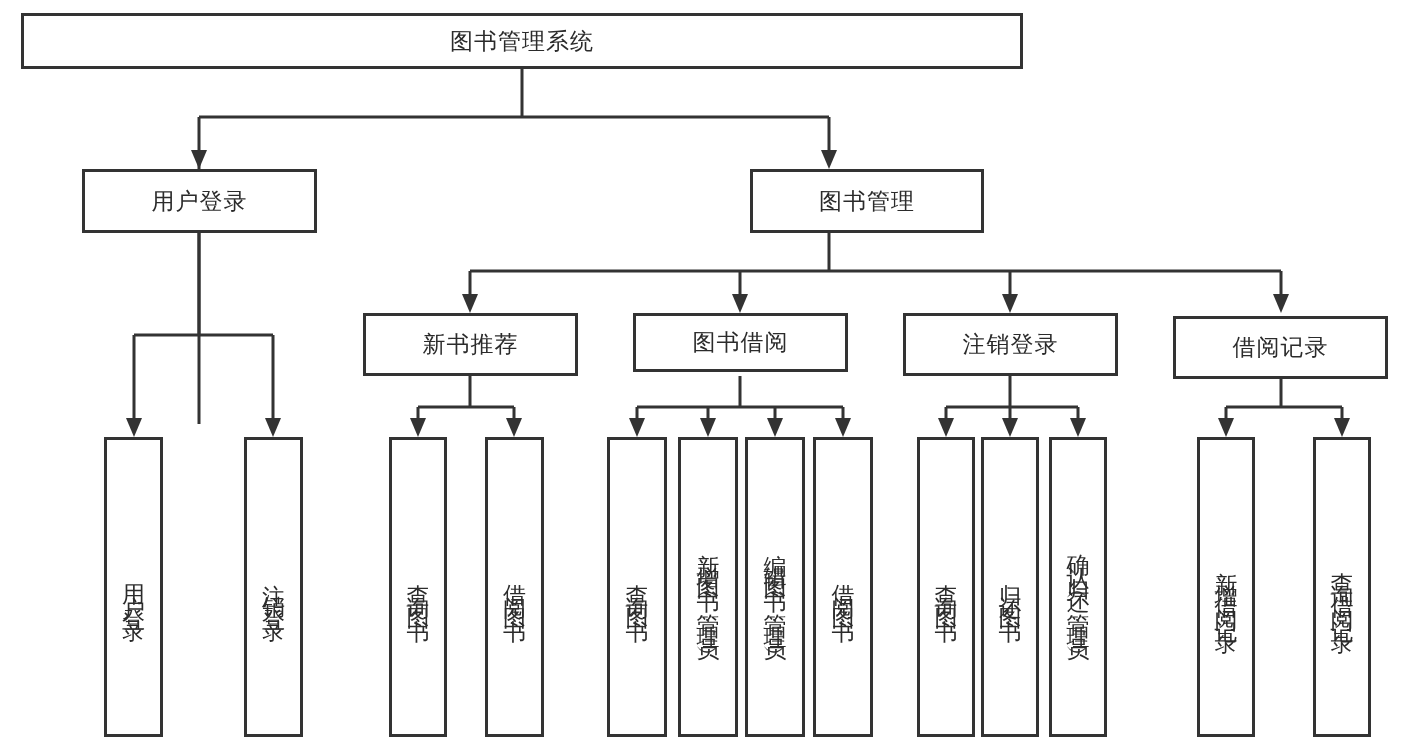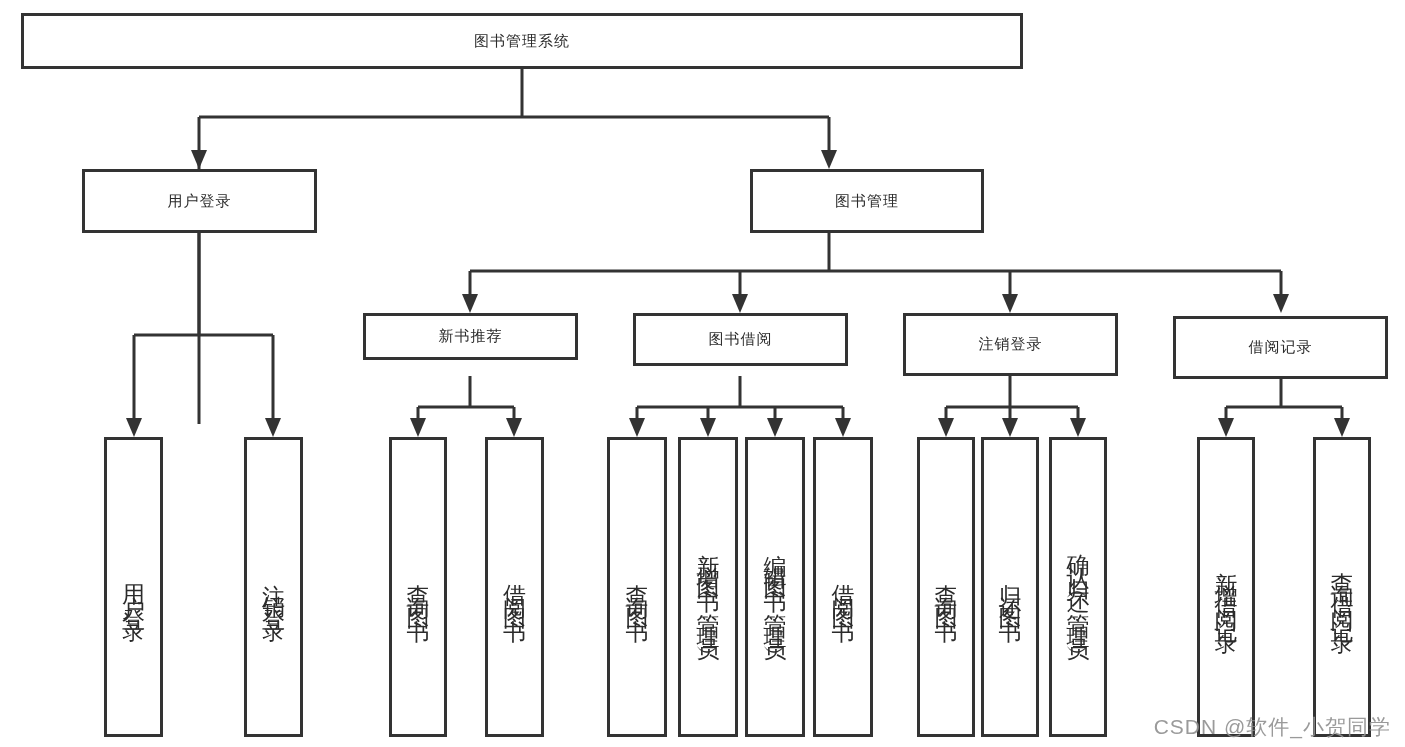--- a/index.html
+++ b/index.html
@@ -15,35 +15,35 @@
   svg.wires { position: absolute; left: 0; top: 0; width: 1405px; height: 747px; }
   .box {
     position: absolute;
     border: 3px solid #333333;
     background: #ffffff;
     display: flex;
     align-items: center;
     justify-content: center;
     color: #2b2b2b;
   }
-  .hbox { font-size: 15px; letter-spacing: 1px; }
+  .hbox { font-size: 23px; letter-spacing: 1px; }
   .leaf {
     writing-mode: vertical-lr;
     text-orientation: mixed;
     font-size: 23px;
     letter-spacing: 12px;
     line-height: 1;
     padding-top: 6px;
   }
   
   .n-root   { left: 21px;   top: 13px;  width: 1002px; height: 56px; }
   .n-login  { left: 82px;   top: 169px; width: 235px;  height: 64px; }
   .n-mgmt   { left: 750px;  top: 169px; width: 234px;  height: 64px; }
-  .n-newrec { left: 363px;  top: 313px; width: 215px;  height: 47px; }
-  .n-borrow { left: 633px;  top: 313px; width: 215px;  height: 53px; }
+  .n-newrec { left: 363px;  top: 313px; width: 215px;  height: 63px; }
+  .n-borrow { left: 633px;  top: 313px; width: 215px;  height: 59px; }
   .n-curr   { left: 903px;  top: 313px; width: 215px;  height: 63px; }
   .n-record { left: 1173px; top: 316px; width: 215px;  height: 63px; }
   .lf { top: 437px; height: 300px; }
   .lf-a1 { left: 104px;  width: 59px; }
   .lf-a2 { left: 244px;  width: 59px; }
   .lf-b1 { left: 389px;  width: 58px; }
   .lf-b2 { left: 485px;  width: 59px; }
   .lf-c1 { left: 607px;  width: 60px; }
   .lf-c2 { left: 678px;  width: 60px; }
   .lf-c3 { left: 745px;  width: 60px; }
@@ -130,15 +130,14 @@
   <div class="box leaf lf lf-c3">编辑图书（管理员）</div>
   <div class="box leaf lf lf-c4">借阅图书</div>
 
   <div class="box leaf lf lf-d1">查询图书</div>
   <div class="box leaf lf lf-d2">归还图书</div>
   <div class="box leaf lf lf-d3">确认归还（管理员）</div>
 
   <div class="box leaf lf lf-e1">新增借阅记录</div>
   <div class="box leaf lf lf-e2">查询借阅记录</div>
 
-  <div class="watermark">CSDN @软件_小贺同学</div>
 
 </div>
 
 </body></html>

